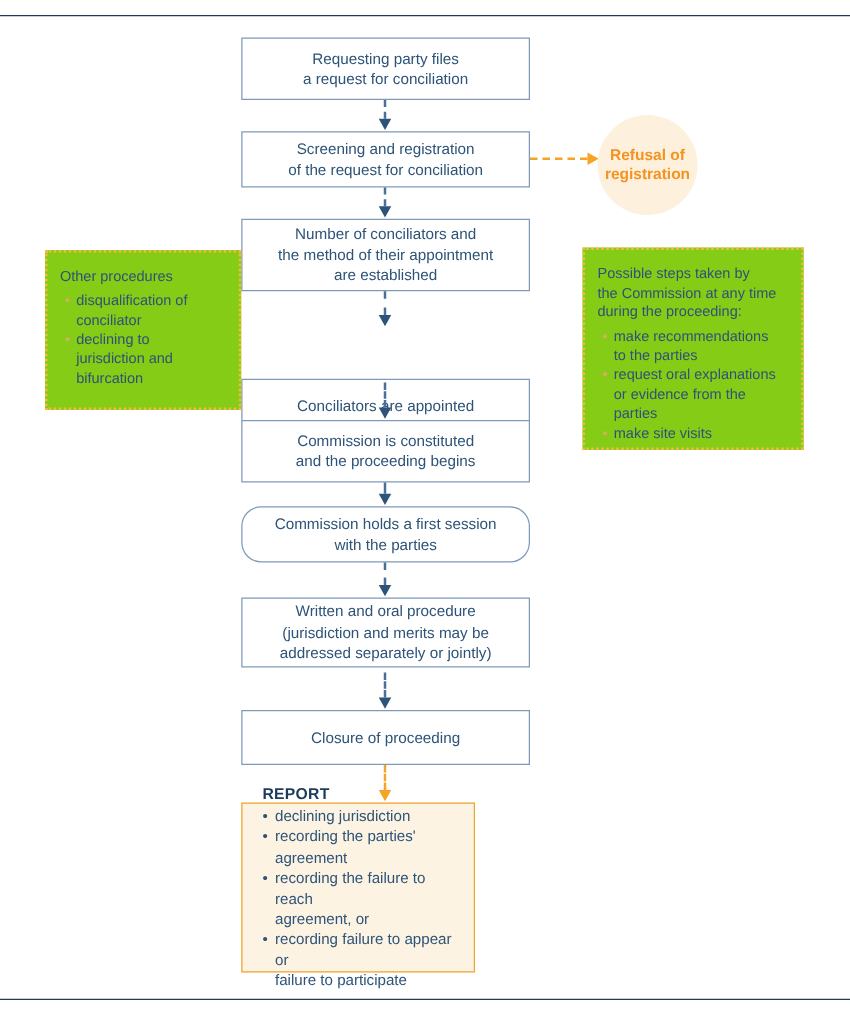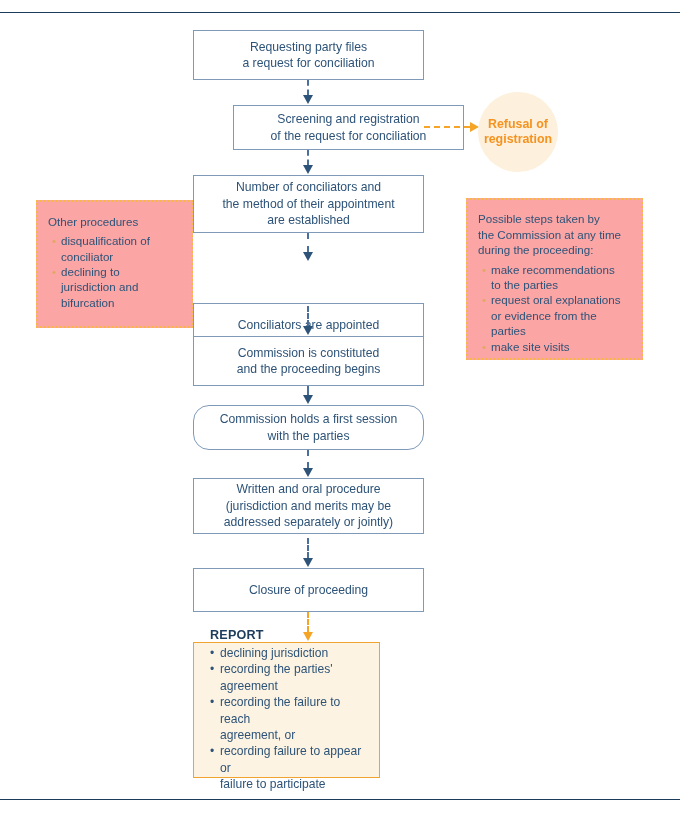--- a/index.html
+++ b/index.html
@@ -103,21 +103,21 @@
     display: flex;
     align-items: center;
     justify-content: center;
   }
 
   
   .side-box {
     position: absolute;
     box-sizing: border-box;
     border: 2px dotted #f5b942;
-    background: #fca5a5;
+    background: #84cc16;
     color: #2d5378;
     font-size: 11.6px;
     line-height: 15.4px;
   }
   .side-box .inner { padding: 0 10px; }
   .side-box .lead { margin: 0; }
   .side-box ul {
     margin: 4px;
     padding: 0;
     list-style: none;
@@ -181,21 +181,21 @@
     <span>Requesting party files</span>
     <span>a request for conciliation</span>
   </span>
 </div>
 
 <div class="connector" style="top:80px;height:25px;">
   <div class="stem" style="height:15px;"></div>
   <div class="head" style="top:15px;"></div>
 </div>
 
-<div class="flow-box" style="top:105px;height:45px;margin-left:40px;">
+<div class="flow-box" style="top:105px;height:45px;">
   <span>
     <span>Screening and registration</span>
     <span>of the request for conciliation</span>
   </span>
 </div>
 
 <div class="h-connector" style="left:424px;top:122px;width:58px;">
   <div class="stem" style="left:0;width:46px;"></div>
   <div class="head" style="left:46px;"></div>
 </div>

